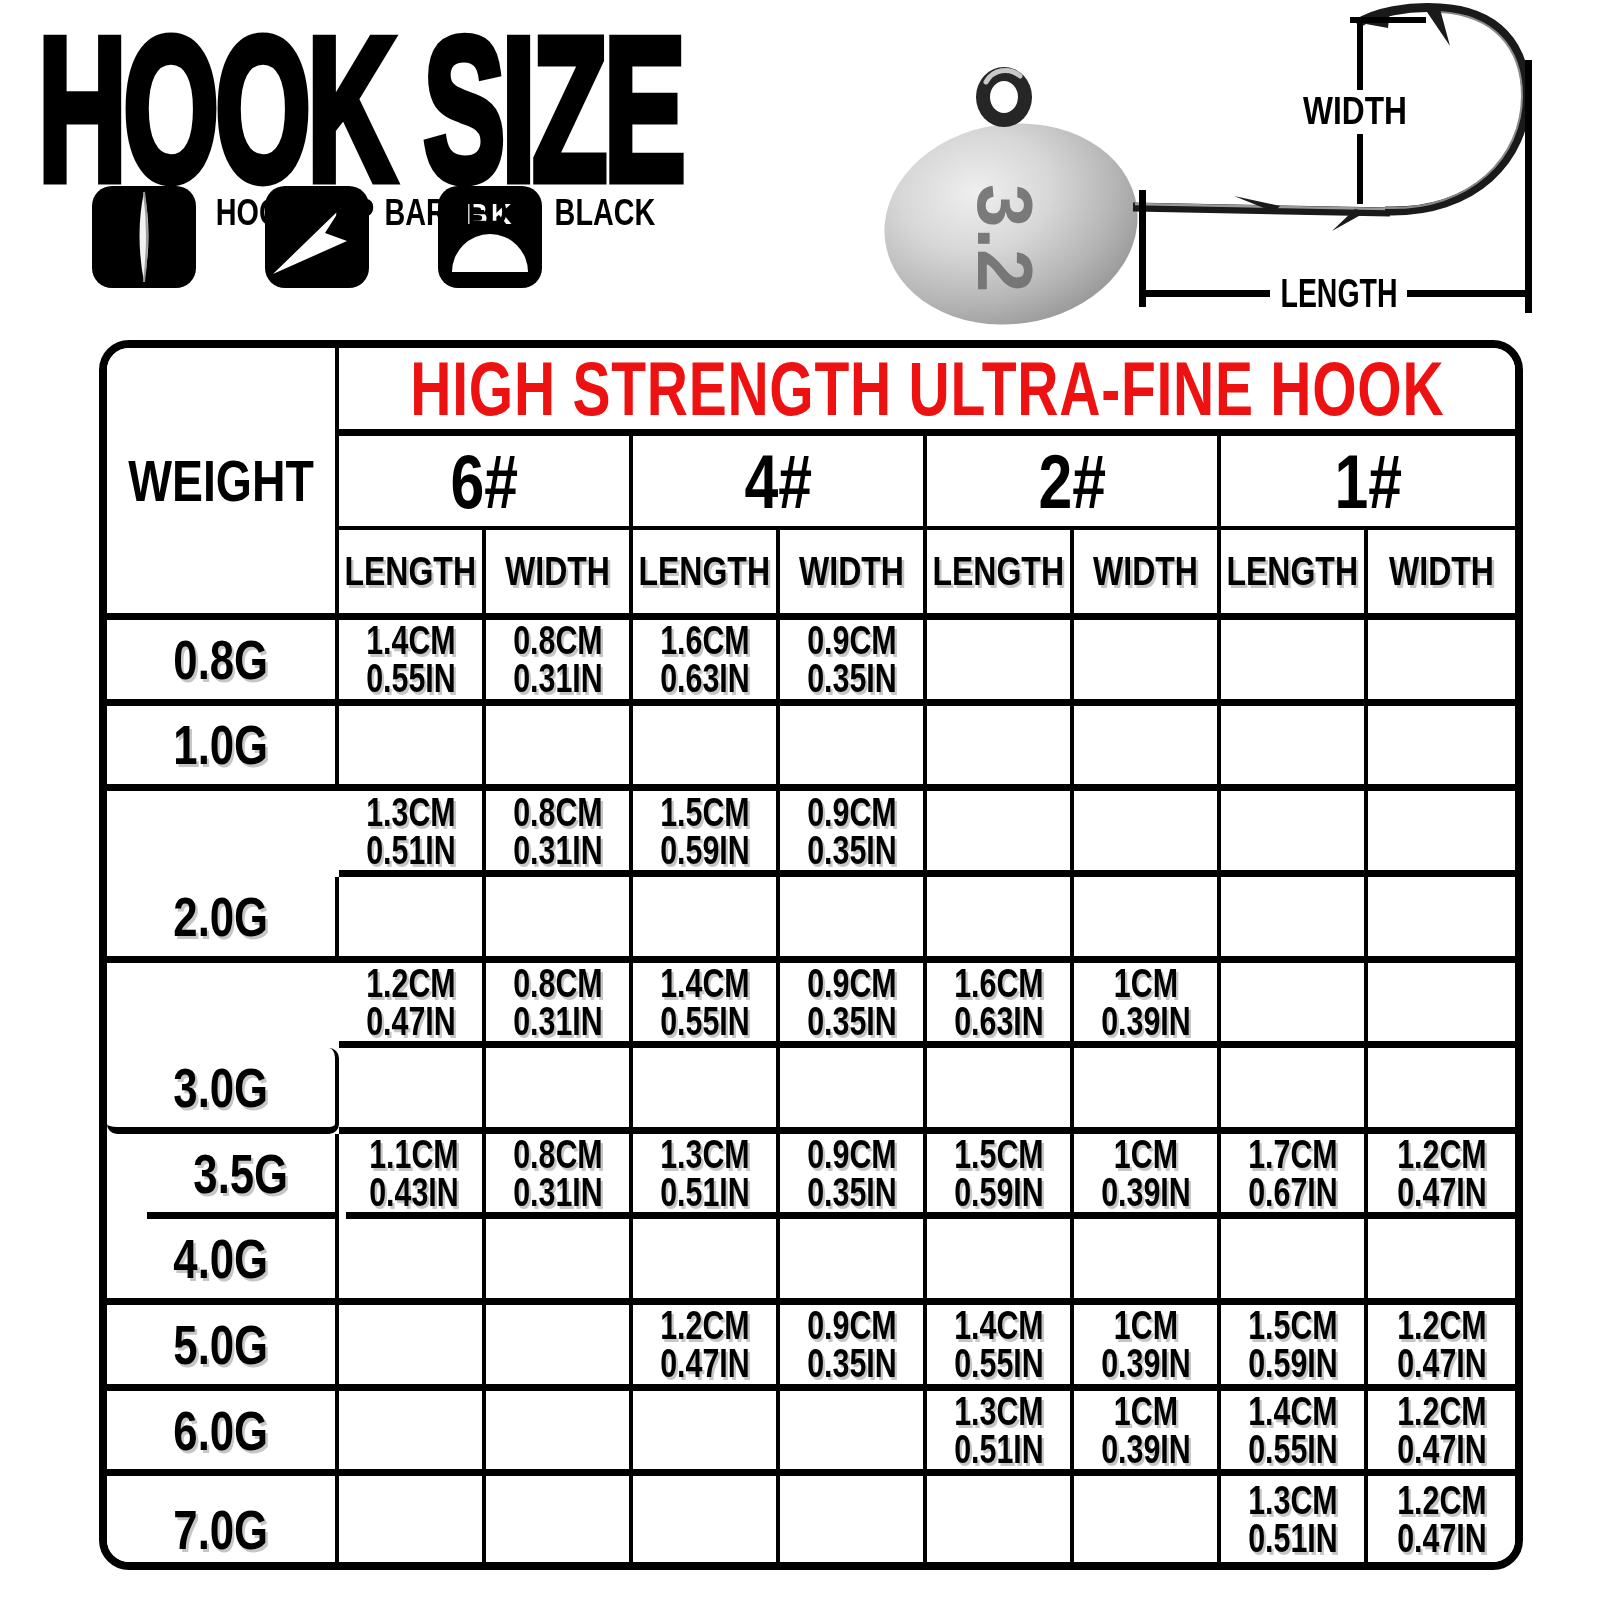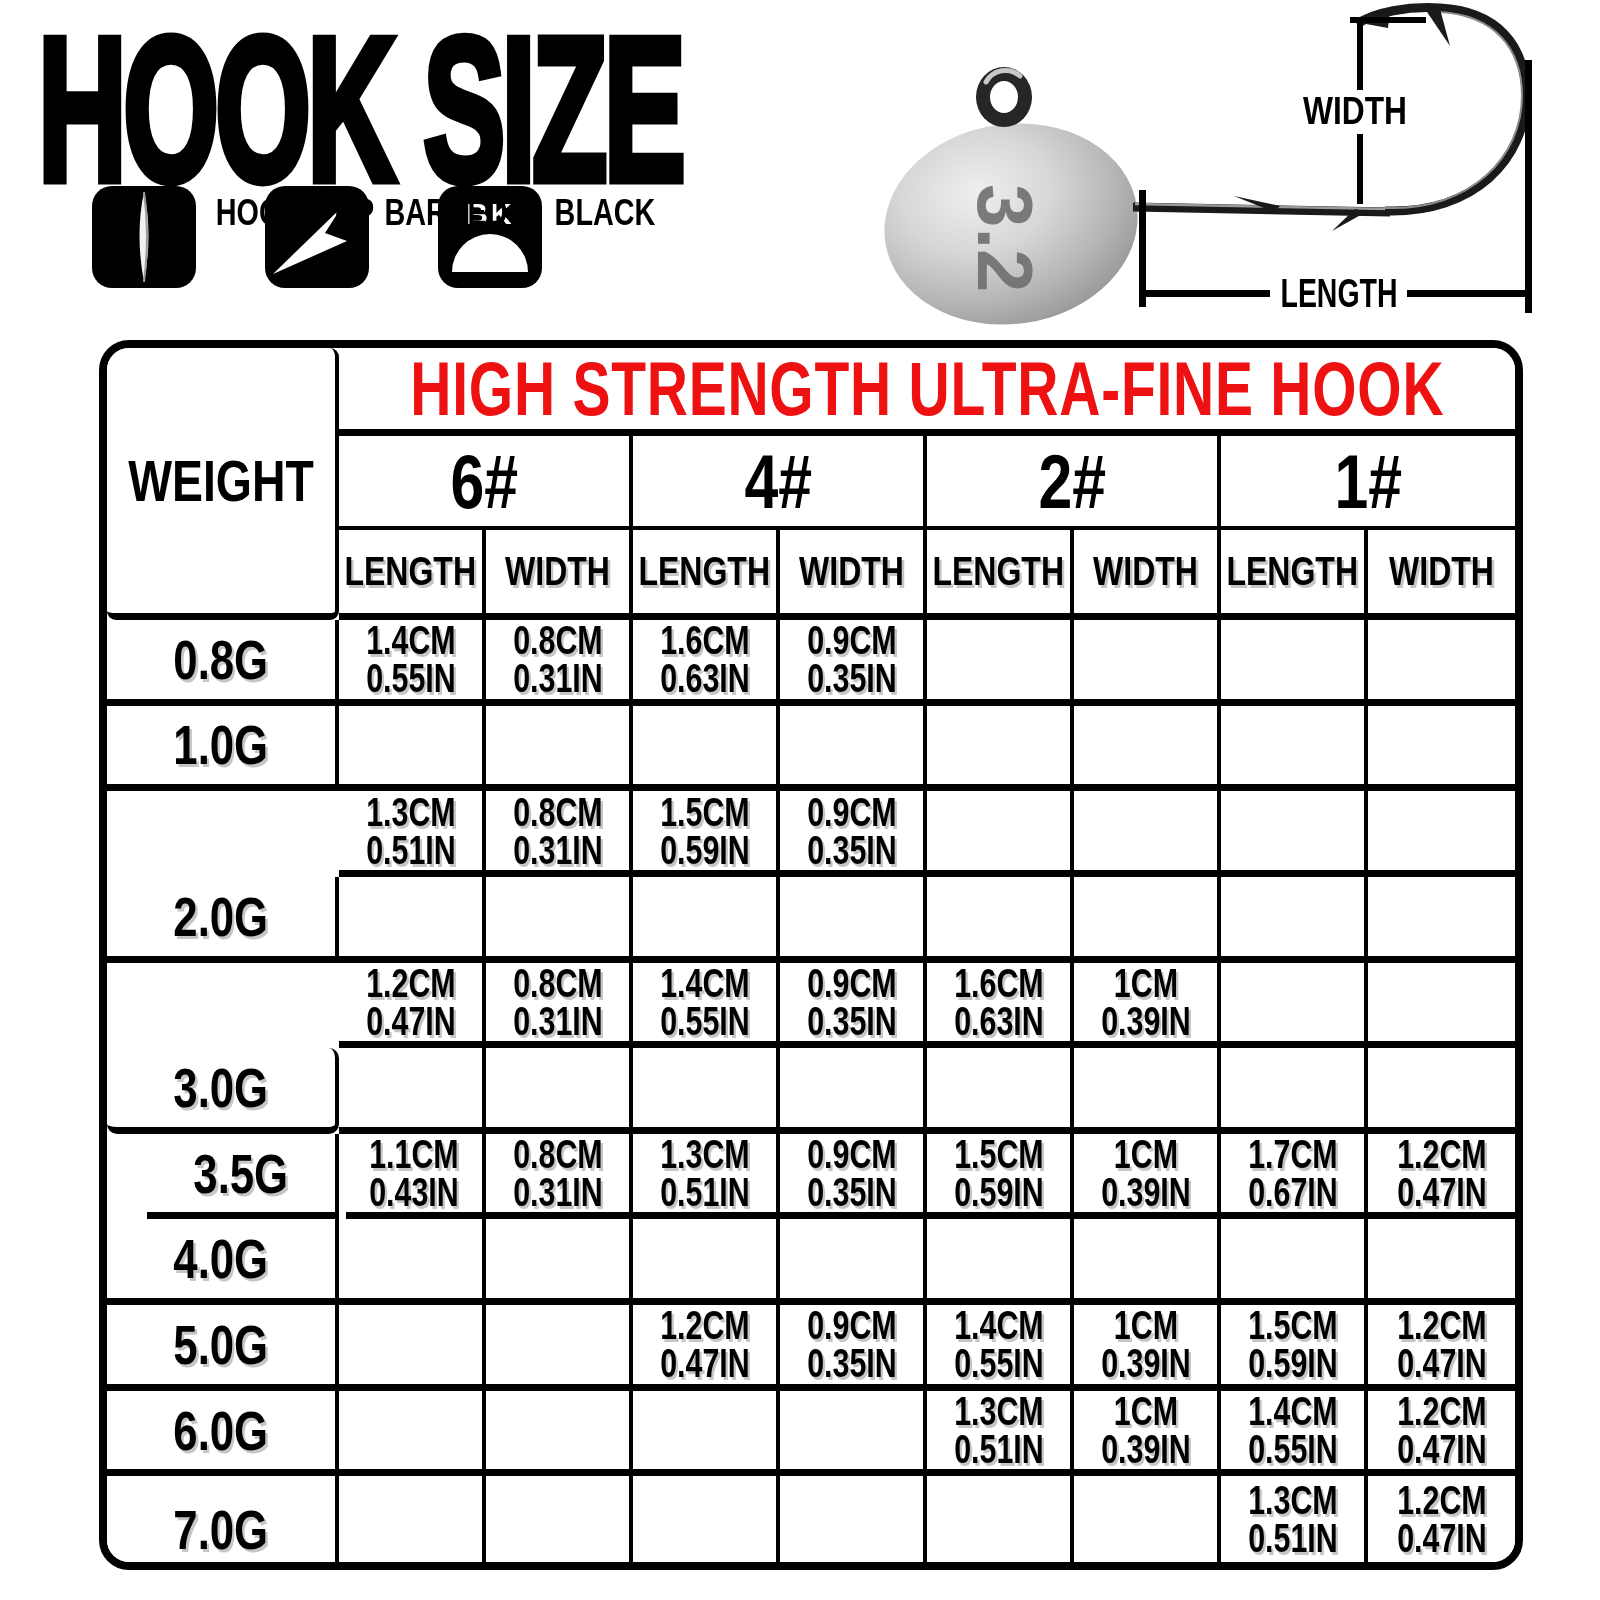--- a/index.html
+++ b/index.html
@@ -118,21 +118,21 @@
     <g fill="#000">
       <rect x="289" y="190" width="7" height="117"></rect>
       <rect x="289" y="290" width="131" height="7"></rect>
       <rect x="557" y="290" width="121" height="7"></rect>
       <rect x="675" y="60" width="7" height="253"></rect>
       <text class="anno" x="489" y="307" font-size="40" text-anchor="middle" textLength="117" lengthAdjust="spacingAndGlyphs">LENGTH</text>
     </g>
   </svg>
 
   <div class="tbl">
-      <div class="cell br bb7" style="grid-area: 1 / 1 / 4; border-radius: 9px;">
+      <div class="cell br bb7" style="grid-area: 1 / 1 / 4;">
         <span class="cx weighthead">
           <div>WEIGHT</div>
         </span>
       </div>
       <div class="cell bb7" style="grid-area: 1 / 2 / auto / 10;">
         <span class="cx redhead">
           <div>HIGH STRENGTH ULTRA-FINE HOOK</div>
         </span>
       </div>
       <div class="cell br bb4" style="grid-area: 2 / 2 / auto / span 2;">

